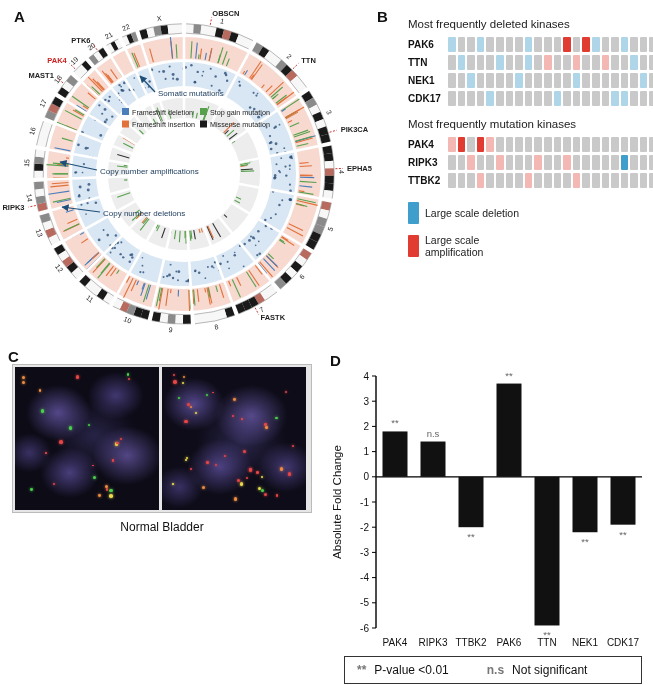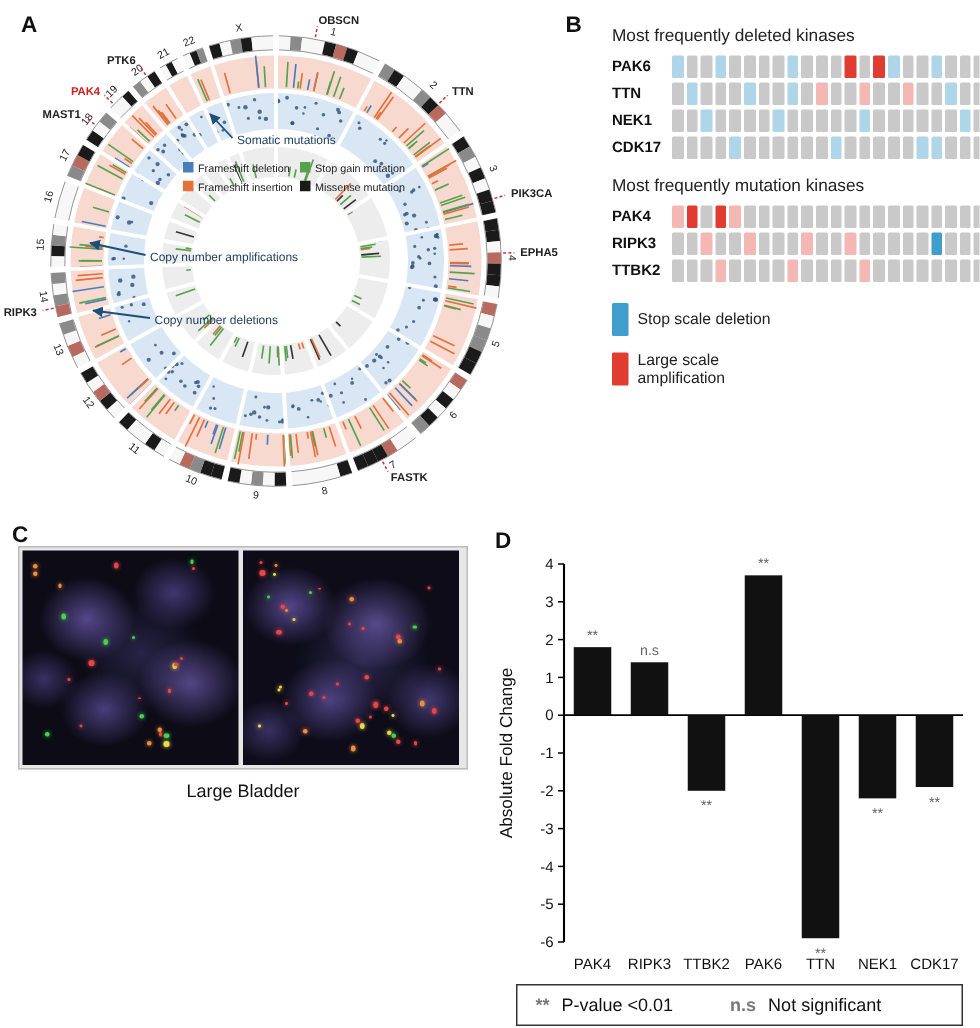--- a/index.html
+++ b/index.html
@@ -954,21 +954,21 @@
             <span class="b-cell" style="background: rgb(201, 201, 201);"></span>
             <span class="b-cell" style="background: rgb(201, 201, 201);"></span>
             <span class="b-cell" style="background: rgb(201, 201, 201);"></span>
           </div>
         </div>
       </div>
   </div>
   <div id="b-legend">
       <div class="b-leg-item">
         <span class="b-swatch" style="background: rgb(63, 158, 204);"></span>
-        <span>Stop scale deletion</span>
+        <span>Large scale deletion</span>
       </div>
       <div class="b-leg-item">
         <span class="b-swatch" style="background: rgb(224, 60, 49);"></span>
         <span>Large scale amplification</span>
       </div>
     </div>
 </div>
 
 <div class="panel-c">
   <div class="fish-wrap">
@@ -1037,21 +1037,21 @@
         <span class="fdot" style="left: 60.1927%; top: 70.8336%; background: rgb(232, 69, 69); box-shadow: rgb(232, 69, 69) 0px 0px 3px; width: 3.40778px; height: 3.40778px;"></span>
         <span class="fdot" style="left: 71.721%; top: 41.2901%; background: rgb(239, 140, 63); box-shadow: rgb(239, 140, 63) 0px 0px 3px; width: 2.75686px; height: 2.75686px;"></span>
         <span class="fdot" style="left: 16.4642%; top: 62.7149%; background: rgb(236, 217, 77); box-shadow: rgb(236, 217, 77) 0px 0px 3px; width: 2.26578px; height: 2.26578px;"></span>
         <span class="fdot" style="left: 78.7907%; top: 34.7077%; background: rgb(74, 208, 74); box-shadow: rgb(74, 208, 74) 0px 0px 3px; width: 2.23795px; height: 2.23795px;"></span>
         <span class="fdot" style="left: 70.6761%; top: 88.1449%; background: rgb(232, 69, 69); box-shadow: rgb(232, 69, 69) 0px 0px 3px; width: 3.27192px; height: 3.27192px;"></span>
         <span class="fdot" style="left: 69.0254%; top: 76.5494%; background: rgb(236, 217, 77); box-shadow: rgb(236, 217, 77) 0px 0px 3px; width: 1.86124px; height: 1.86124px;"></span>
         <span class="fdot" style="left: 16.0466%; top: 64.2634%; background: rgb(236, 217, 77); box-shadow: rgb(236, 217, 77) 0px 0px 3px; width: 1.87869px; height: 1.87869px;"></span>
       </div>
   </div>
   <div class="fish-captions">
-    <span>Large Bladder</span>
+    <span>Normal Bladder</span>
   </div>
 </div>
 
 <svg id="bar-chart" viewBox="0 0 322 300">
     <line x1="48" y1="16" x2="48" y2="268" stroke="#000" stroke-width="1.4"></line>
     <line x1="44" y1="268" x2="48" y2="268" stroke="#000" stroke-width="1"></line>
     <text x="41" y="271.5" font-size="10" text-anchor="end" fill="#111">-6</text>
     <line x1="44" y1="242.79999999999998" x2="48" y2="242.79999999999998" stroke="#000" stroke-width="1"></line>
     <text x="41" y="246.29999999999998" font-size="10" text-anchor="end" fill="#111">-5</text>
     <line x1="44" y1="217.6" x2="48" y2="217.6" stroke="#000" stroke-width="1"></line>

